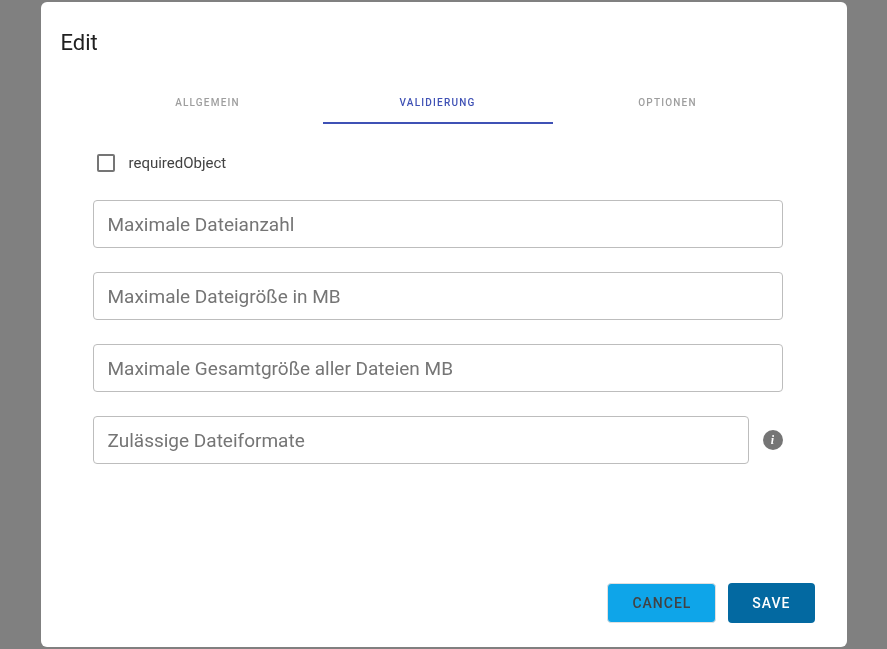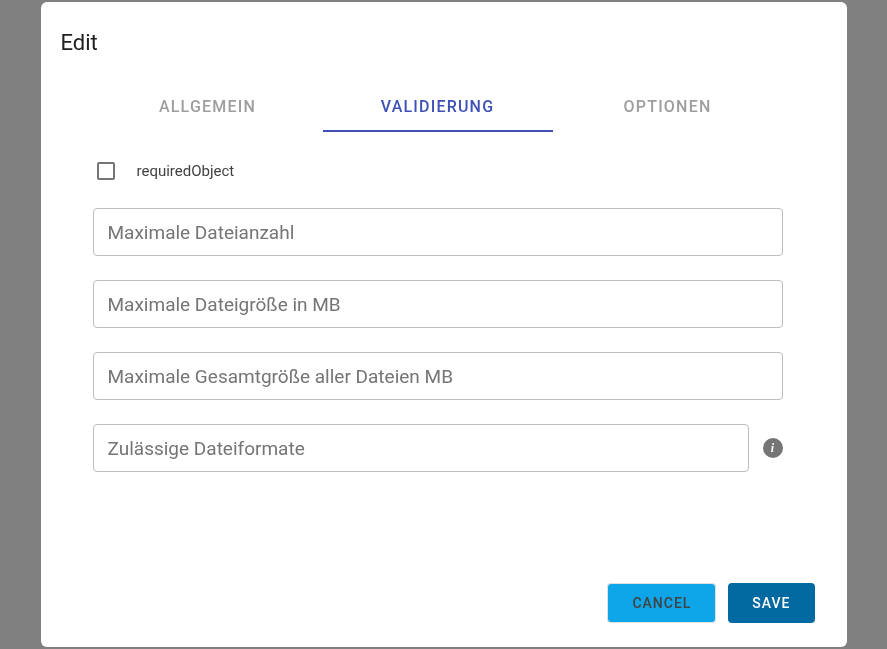--- a/index.html
+++ b/index.html
@@ -34,21 +34,21 @@
     }
     .tabs {
       display: flex;
       margin: 0 32px;
       border-bottom: none;
     }
     .tab {
       flex: 1;
       text-align: center;
       padding: 14px 0;
-      font-size: 16px;
+      font-size: 10px;
       font-weight: 500;
       letter-spacing: 1.2px;
       text-transform: uppercase;
       color: #9e9e9e;
       cursor: pointer;
       border-bottom: 2px solid transparent;
       user-select: none;
     }
     .tab.active {
       color: #3f51b5;
@@ -59,21 +59,21 @@
       padding: 30px 32px 0 32px;
     }
     .rules-label {
       font-size: 12.5px;
       color: #757575;
       margin-bottom: 14px;
     }
     .checkbox-row {
       display: flex;
       align-items: center;
-      gap: 22px;
+      gap: 14px;
       margin-bottom: 28px;
       margin-left: 4px;
     }
     .checkbox {
       width: 18px;
       height: 18px;
       border: 2px solid #757575;
       border-radius: 2px;
       cursor: pointer;
       flex-shrink: 0;

